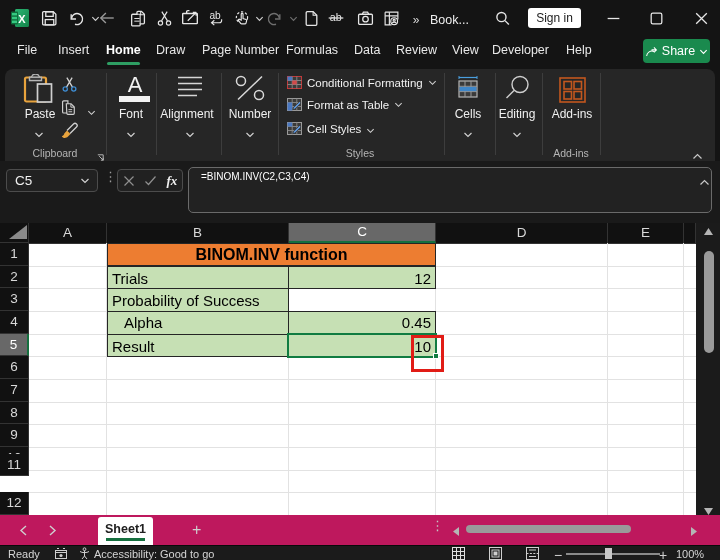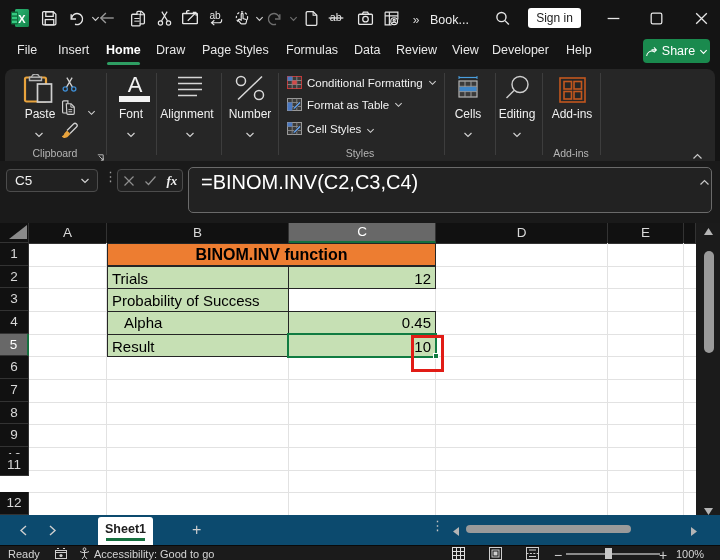--- a/index.html
+++ b/index.html
@@ -14,30 +14,30 @@
 .mitem{position:absolute;top:7px;font-size:12.5px;color:#e8e8e8}
 
 #ribbon{position:absolute;left:5px;top:69px;width:710px;height:92px;background:#262626;border-radius:8px 8px 0 0}
 .rsep{position:absolute;top:4px;height:82px;width:1px;background:#3d3d3d}
 .rlabel{position:absolute;font-size:12px;color:#f0f0f0;text-align:center}
 .rgname{position:absolute;top:78px;font-size:10.5px;color:#b5b5b5;text-align:center}
 
 #fbar{position:absolute;left:0;top:161px;width:720px;height:62px;background:#1a1a1a}
 #namebox{position:absolute;left:6px;top:8px;width:92px;height:23px;background:#212121;border:1px solid #4c4c4c;border-radius:4px;color:#f0f0f0;font-size:13.5px;line-height:21px;padding-left:8px}
 #fxbox{position:absolute;left:117px;top:8px;width:66px;height:23px;background:#212121;border:1px solid #4c4c4c;border-radius:4px;display:flex;align-items:center;justify-content:space-around}
-#finput{position:absolute;left:188px;top:6px;width:524px;height:46px;background:#222;border:1px solid #6a6a6a;border-radius:5px;color:#fff;font-size:20px;padding:3px 0 0 12px}
+#finput{position:absolute;left:188px;top:6px;width:524px;height:46px;background:#222;border:1px solid #6a6a6a;border-radius:5px;color:#fff;font-size:10px;padding:3px 0 0 12px}
 
 #grid{position:absolute;left:0;top:223px;width:696px;height:292px;background:#fff;overflow:hidden}
 .colhdr{position:absolute;top:0;height:20px;background:#111;color:#d8d8d8;font-size:13.5px;text-align:center;line-height:20px;border-right:1px solid #333}
 .rowhdr{position:absolute;left:0;width:29px;background:#111;color:#d8d8d8;font-size:13.5px;text-align:center;border-right:1px solid #333;border-bottom:1px solid #333}
 .gvline{position:absolute;width:1px;background:#e2e2e2}
 .ghline{position:absolute;height:1px;background:#e2e2e2}
 .cell{position:absolute;font-size:15px;color:#000}
 
-#tabbar{position:absolute;left:0;top:515px;width:720px;height:30px;background:#0c4a6e}
+#tabbar{position:absolute;left:0;top:515px;width:720px;height:30px;background:#be185d}
 
 #statusbar{position:absolute;left:0;top:545px;width:720px;height:15px;background:#1b1b1b;border-top:1px solid #0a0a0a;color:#d5d5d5;font-size:11px}
 
 #vscroll{position:absolute;left:696px;top:223px;width:24px;height:292px;background:#1b1b1b}
 </style>
 </head>
 <body>
 
 <div id="titlebar">
 
@@ -199,21 +199,21 @@
         <path d="M3 3 L13 13 M13 3 L3 13"></path>
       </svg>
     </div>
 </div>
 
 <div id="menubar">
   <div class="mitem" style="left:17px">File</div>
   <div class="mitem" style="left:58px">Insert</div>
   <div class="mitem" style="left:106px;font-weight:bold;color:#fff">Home<div style="position:absolute;left:1px;right:1px;top:19px;height:2.5px;background:#2e9e63;border-radius:2px"></div></div>
   <div class="mitem" style="left:156px">Draw</div>
-  <div class="mitem" style="left:202px">Page Styles</div>
+  <div class="mitem" style="left:202px">Page Number</div>
   <div class="mitem" style="left:286px">Formulas</div>
   <div class="mitem" style="left:354px">Data</div>
   <div class="mitem" style="left:396px">Review</div>
   <div class="mitem" style="left:452px">View</div>
   <div class="mitem" style="left:492px">Developer</div>
   <div class="mitem" style="left:566px">Help</div>
   <div style="position:absolute;left:643px;top:3px;width:67px;height:24px;background:#1a8a4e;border-radius:4px;display:flex;align-items:center;justify-content:center;gap:4px">
     <svg width="13" height="13" viewBox="0 0 16 16" fill="none" stroke="#fff" stroke-width="1.3">
         <path d="M2 13.5 a6.5 6.5 0 0 1 9-5.5 M11 3 l3 3 l-3 3 M14 6 h-5 a5 5 0 0 0 -1 0.1"></path>
       </svg>

